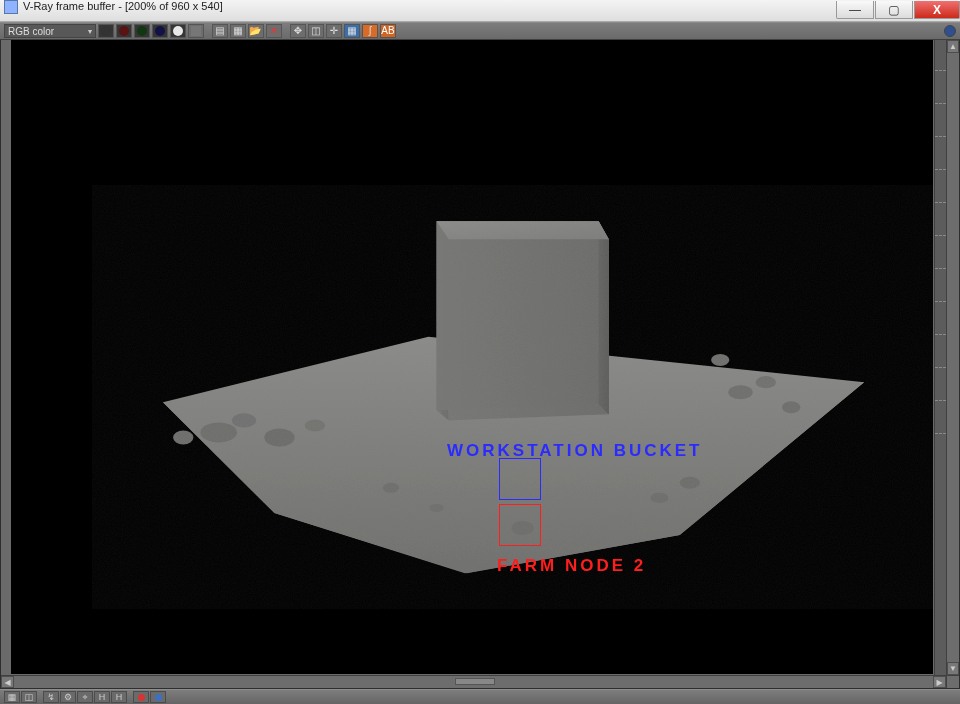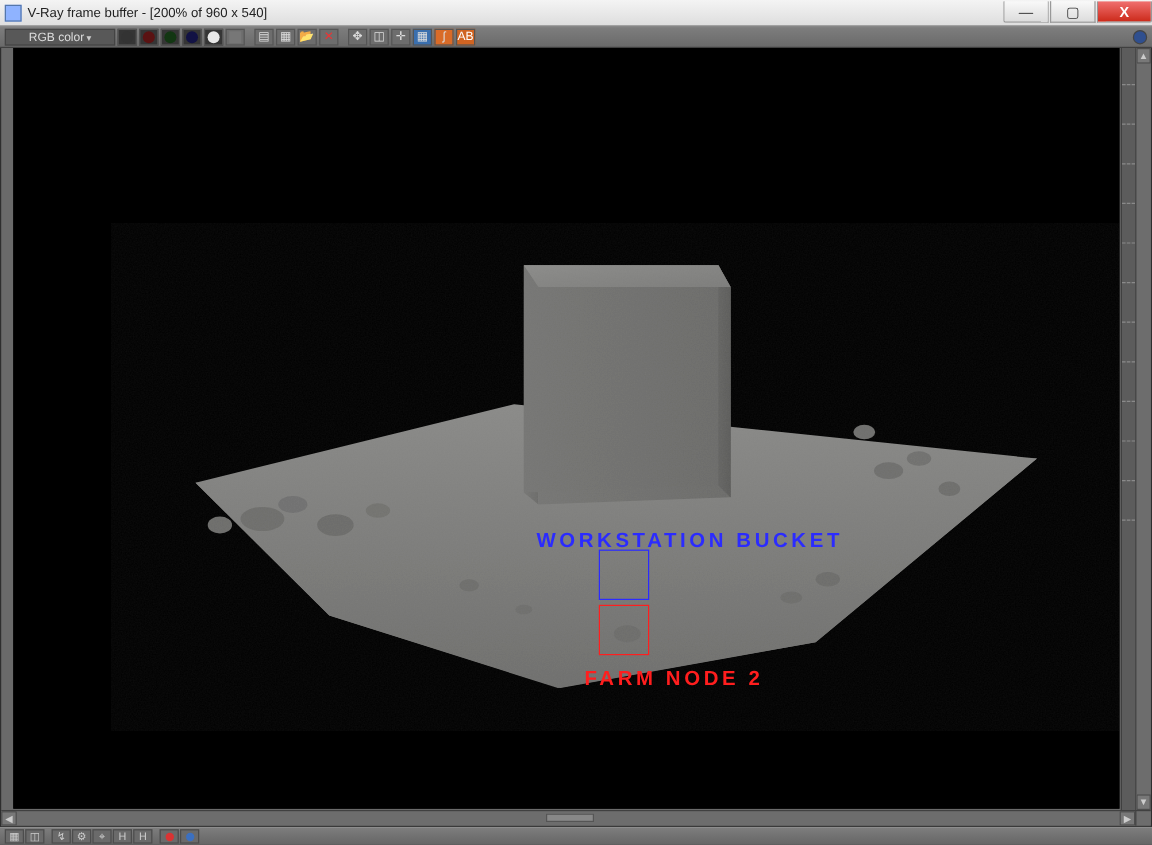--- a/index.html
+++ b/index.html
@@ -10,21 +10,20 @@
     width: 960px;
     height: 704px;
     overflow: hidden;
     position: relative;
   }
   
   .titlebar {
     height: 22px;
     background: linear-gradient(#f4f4f4, #dedede);
     display: flex;
-    align-items: center;
     padding-left: 4px;
     border-bottom: 1px solid #aaa;
     position: relative;
   }
   .titlebar .app-icon {
     width: 14px; height: 14px;
     background: #8fb3ff;
     border: 1px solid #5577aa;
     margin-right: 5px;
   }
@@ -64,21 +63,21 @@
     display: flex;
     align-items: center;
     padding: 0 4px;
     gap: 2px;
     position: relative;
   }
   .channel-select {
     background: #585858;
     color: #ddd;
     font-size: 10px;
-    padding: 1px 19px;
+    padding: 1px 3px;
     border: 1px solid #444;
     min-width: 92px;
     height: 14px;
     display: flex;
     align-items: center;
     justify-content: space-between;
   }
   .channel-select .arrow { font-size: 8px; color:#ccc; }
   .tb-btn {
     width: 16px; height: 14px;
@@ -148,21 +147,21 @@
   .bucket.ws { border-color:#2b2bff; left:488px; top:418px; }
   .bucket.farm { border-color:#ff1e1e; left:488px; top:464px; }
   .bucket-label {
     position:absolute;
     font-weight:bold;
     font-size:17px;
     letter-spacing:3px;
     white-space:nowrap;
   }
   .lbl-ws { color:#2b2bff; left:436px; top:401px; }
-  .lbl-farm { color:#ff1e1e; left:476px; top:516px; }
+  .lbl-farm { color:#ff1e1e; left:486px; top:516px; }
   
   .statusbar {
     height:15px;
     background: linear-gradient(#7d7d7d,#656565);
     border-top:1px solid #8d8d8d;
     display:flex; align-items:center; gap:1px; padding:0 4px;
   }
   .statusbar .sb-btn {
     width:16px; height:12px;
     border:1px solid #4c4c4c;

